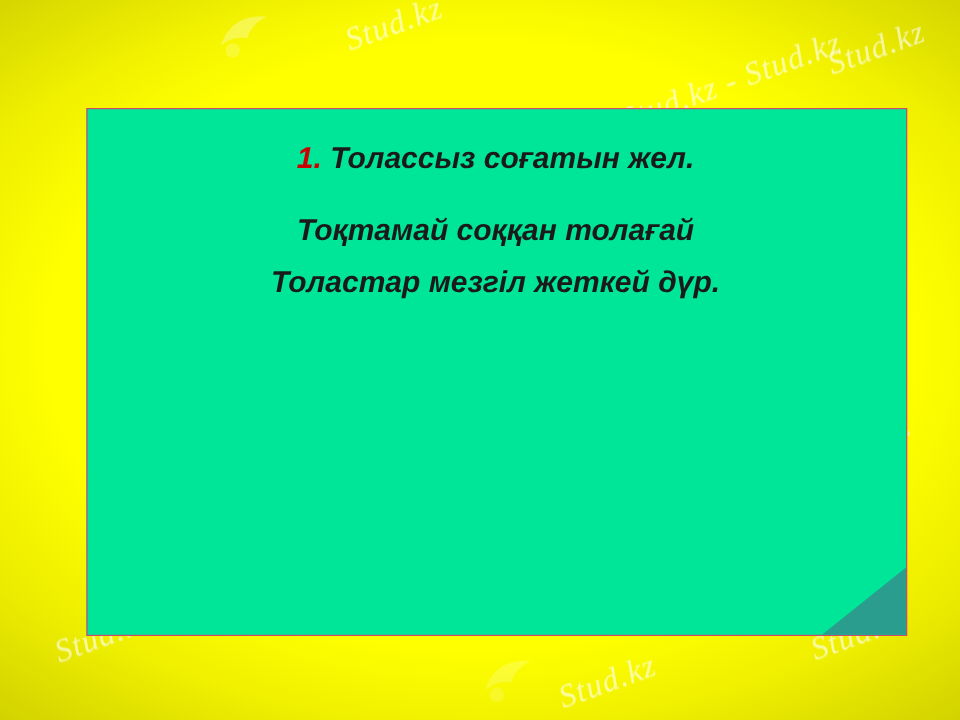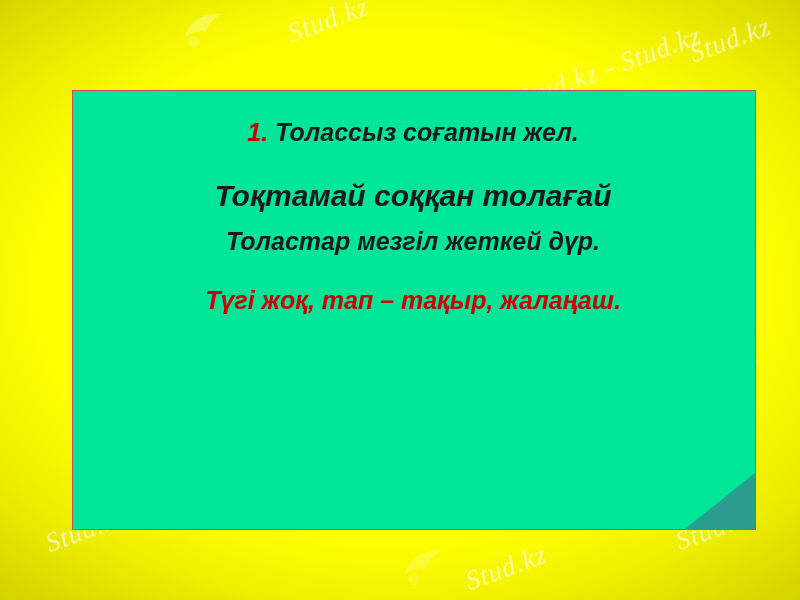--- a/index.html
+++ b/index.html
@@ -87,21 +87,21 @@
     text-align: center;
     font-weight: bold;
     font-style: italic;
     font-family: "Liberation Sans", sans-serif;
     color: #1a1a1a;
     line-height: 1.1;
   }
   .l1 { font-size: 25px; margin-top: 6px; }
   .l1 .num { color: #cc0000; }
   .l1 .txt { color: #1a1a1a; }
-  .l2 { font-size: 30px; margin-top: 32px; }
+  .l2 { font-size: 25px; margin-top: 32px; }
   .l3 { font-size: 25px; margin-top: 16px; }
   .l4 { font-size: 24px; margin-top: 52px; color: #cc0000; }
   .l5 { font-size: 25px; margin-top: 32px; color: #cc0000; }
   .l6 { font-size: 25px; margin-top: 32px; color: #1a1a1a; }
 </style>
 </head>
 <body>
 
 <div class="slide">
 
@@ -144,20 +144,19 @@
       <div class="line l1">
         <span class="num">1.</span>
         <span class="txt">Толассыз соғатын жел.</span>
       </div>
 
       <div class="line l2">Тоқтамай соққан толағай</div>
 
       <div class="line l3">Толастар мезгіл жеткей дүр.</div>
 
 
-      <div class="line l5">Түгі жоқ, тап – тақыр, жалаңаш.</div>
 
 
       <div class="fold"></div>
     </div>
   </div>
 
 </div>
 
 </body></html>

